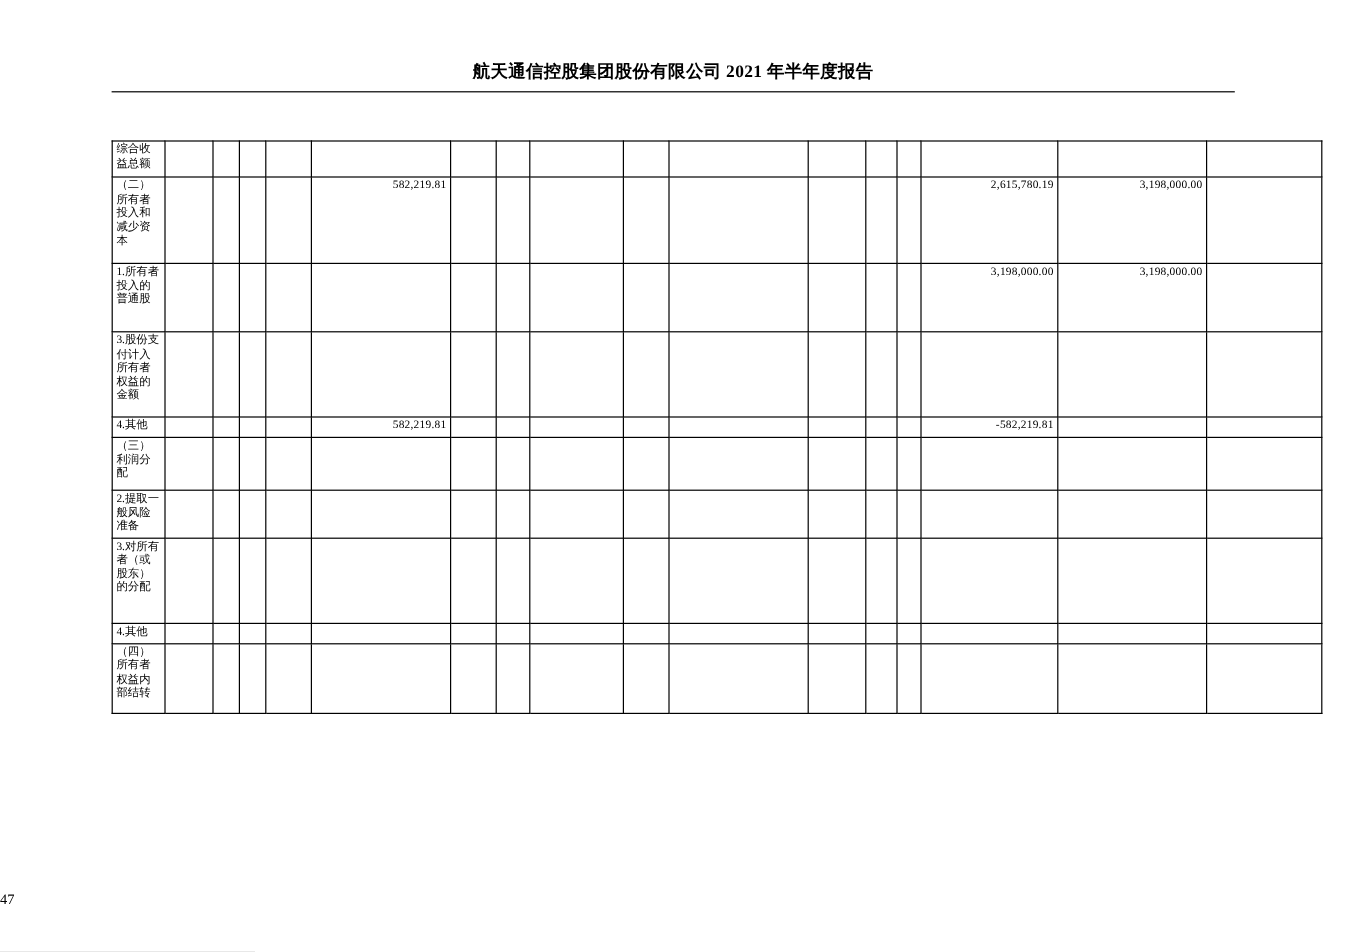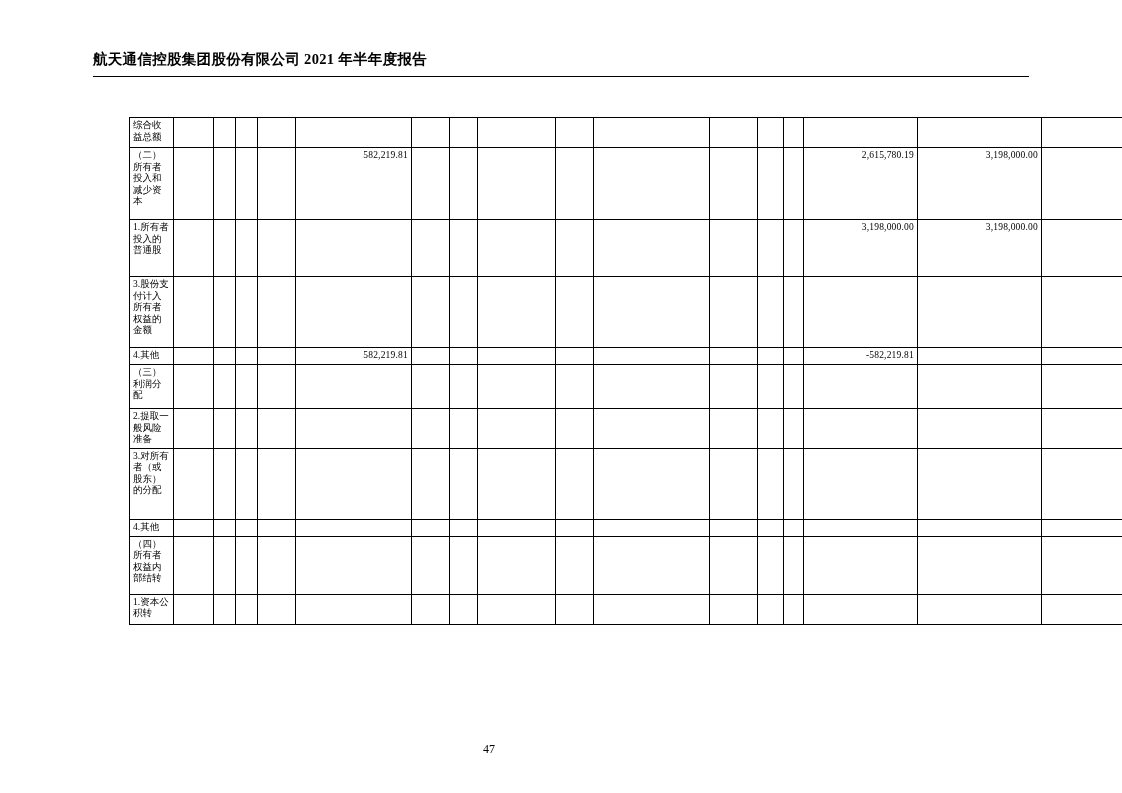--- a/index.html
+++ b/index.html
@@ -16,39 +16,38 @@
     font-family: "Liberation Serif", "DejaVu Serif", serif;
     color: #000;
     box-sizing: border-box;
     overflow: hidden;
   }
   .header {
     position: absolute;
     top: 50px;
     left: 93px;
     width: 936px;
-    text-align: left;
+    text-align: center;
     font-size: 14.5px;
     font-weight: bold;
     letter-spacing: 0.3px;
   }
   .header-rule {
     position: absolute;
     top: 76px;
     left: 93px;
     width: 936px;
     height: 1px;
     background: #000;
   }
   .table-wrap {
     position: absolute;
     top: 117px;
     left: 93px;
     width: 936px;
-    margin-left: 36px;
   }
   table.fin {
     border-collapse: collapse;
     width: 936px;
     table-layout: fixed;
   }
   table.fin td {
     border: 1px solid #000;
     vertical-align: top;
     padding: 2px 3px 2px 3px;
@@ -66,21 +65,20 @@
     font-size: 9px;
     text-align: right;
     white-space: nowrap;
     letter-spacing: 0.2px;
   }
   .footer {
     position: absolute;
     top: 742px;
     left: 0;
     width: 978px;
-    text-align: center;
     font-size: 12px;
     font-family: "Liberation Serif", "DejaVu Serif", serif;
   }
 </style>
 </head>
 <body>
 
 <div class="page">
 
   <div class="header">航天通信控股集团股份有限公司 2021 年半年度报告</div>
@@ -291,38 +289,19 @@
             <td></td>
             <td></td>
             <td></td>
             <td></td>
             <td></td>
             <td></td>
             <td></td>
             <td></td>
             <td></td>
           </tr>
-          <tr style="height: 30px;">
-            <td class="label">1.资本公积转</td>
-            <td></td>
-            <td></td>
-            <td></td>
-            <td></td>
-            <td></td>
-            <td></td>
-            <td></td>
-            <td></td>
-            <td></td>
-            <td></td>
-            <td></td>
-            <td></td>
-            <td></td>
-            <td></td>
-            <td></td>
-            <td></td>
-          </tr>
         </tbody>
     </table>
   </div>
 
   <div class="footer">47</div>
 
 </div>
 
 </body></html>

